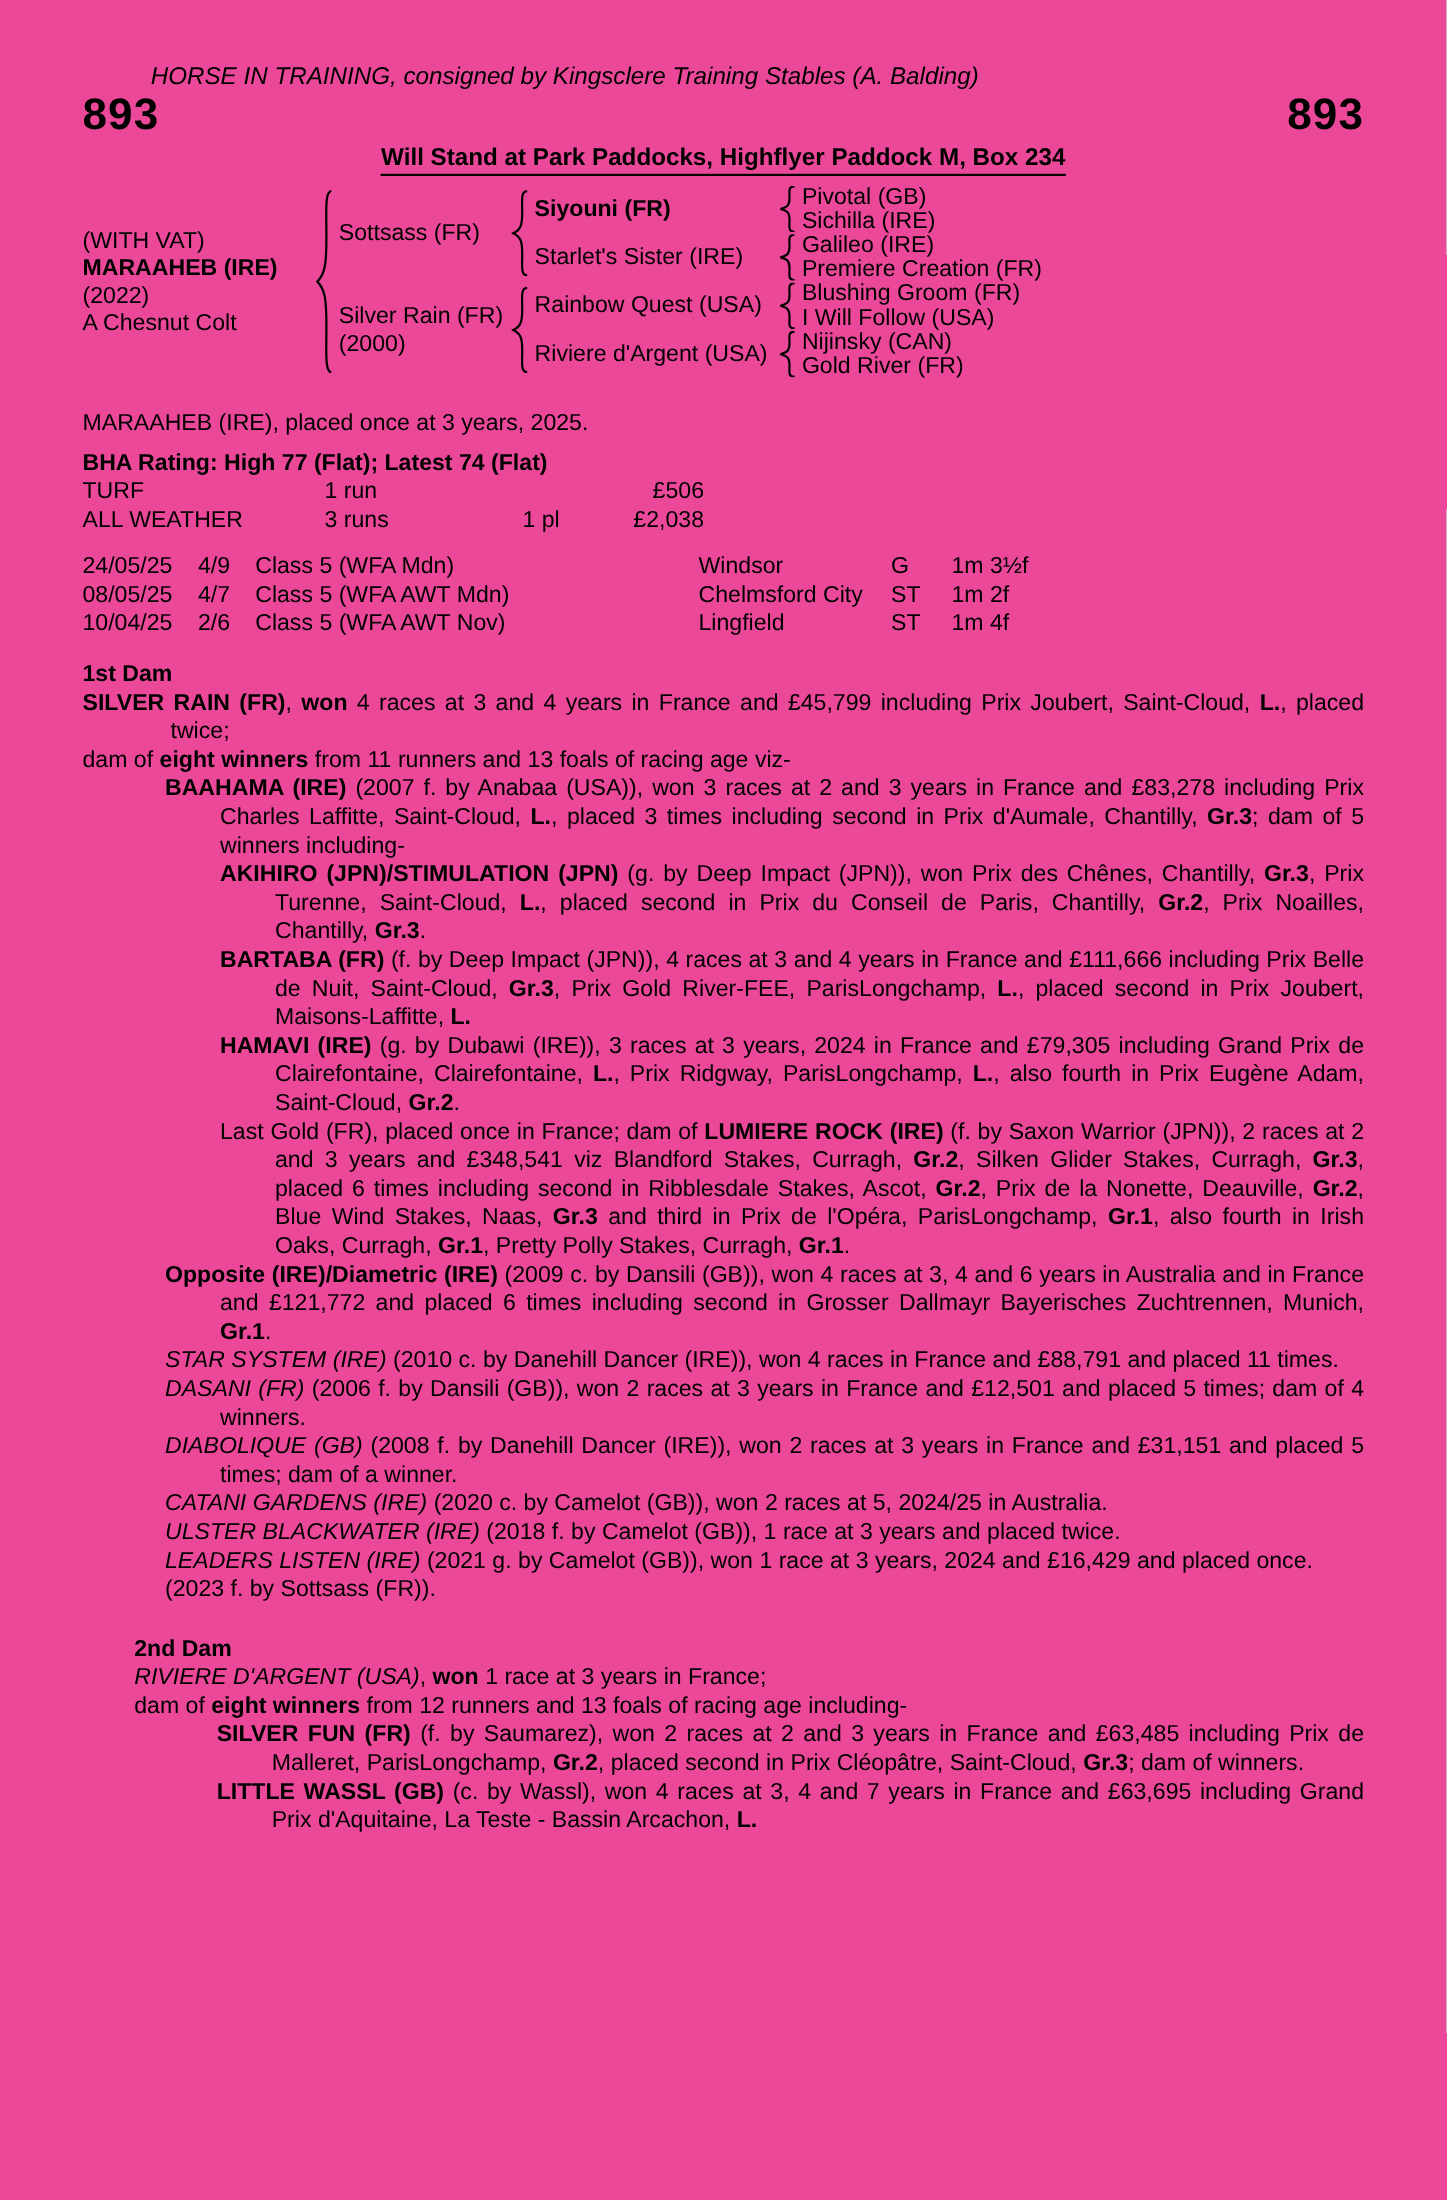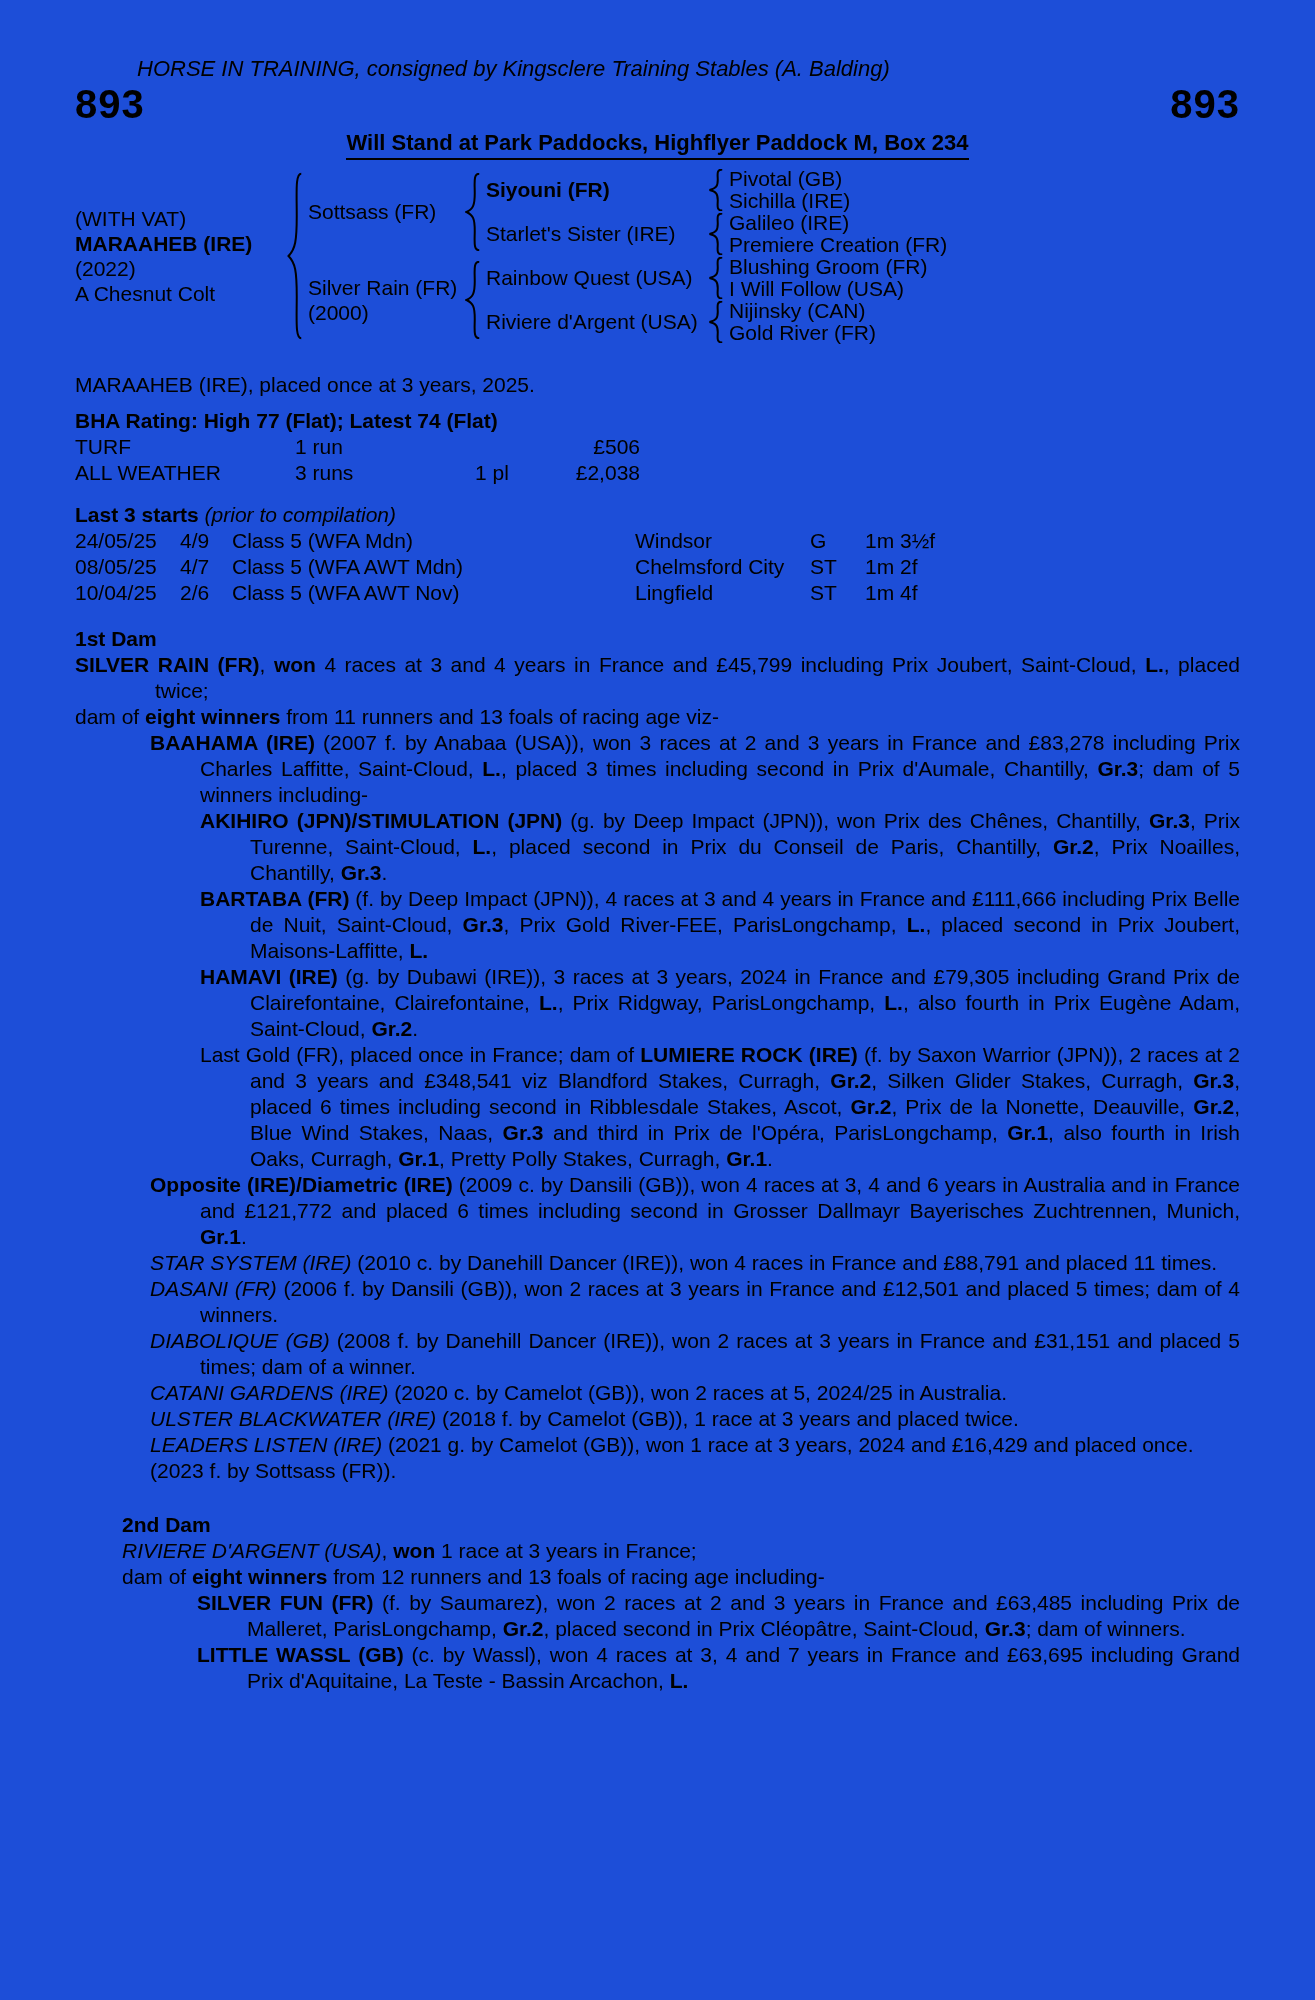--- a/index.html
+++ b/index.html
@@ -1,17 +1,17 @@
 <!DOCTYPE html>
 <html><head>
 <meta charset="utf-8">
 <style>
   html,body{margin:0;padding:0;background:#e8e8e8;}
   .page{
-    width:1315px;height:2000px;background:#1d4ed8;color:#000;
+    width:1315px;height:2000px;background:#ec4899;color:#000;
     font-family:"Liberation Sans",sans-serif;font-size:21px;line-height:26px;
     box-sizing:border-box;padding:56px 75px 40px 75px;position:relative;overflow:hidden;
   }
   .b{font-weight:bold;}
   .i{font-style:italic;}
   .consignor{font-style:italic;font-size:22px;margin-left:62px;white-space:nowrap;}
   .lot-row{display:flex;justify-content:space-between;align-items:flex-start;margin-top:0px;height:44px;}
   .lot{font-weight:bold;font-size:40px;line-height:44px;letter-spacing:1px;}
   .stand{margin-top:4px;text-align:center;}
   .stand-inner{display:inline-block;font-weight:bold;font-size:22px;border-bottom:2px solid #000;padding-bottom:2px;}
@@ -151,24 +151,20 @@
       <div></div>
       <div class="money">£506</div>
       <div>ALL WEATHER</div>
       <div>3 runs</div>
       <div>1 pl</div>
       <div class="money">£2,038</div>
     </div>
   </div>
 
   <div class="last-starts">
-    <div class="ls-head">
-      <span class="b">Last 3 starts</span>
-      <span class="i">(prior to compilation)</span>
-    </div>
     <div class="ls-grid">
       <div>24/05/25</div>
       <div>4/9</div>
       <div>Class 5 (WFA Mdn)</div>
       <div>Windsor</div>
       <div>G</div>
       <div>1m 3½f</div>
       <div>08/05/25</div>
       <div>4/7</div>
       <div>Class 5 (WFA AWT Mdn)</div>

